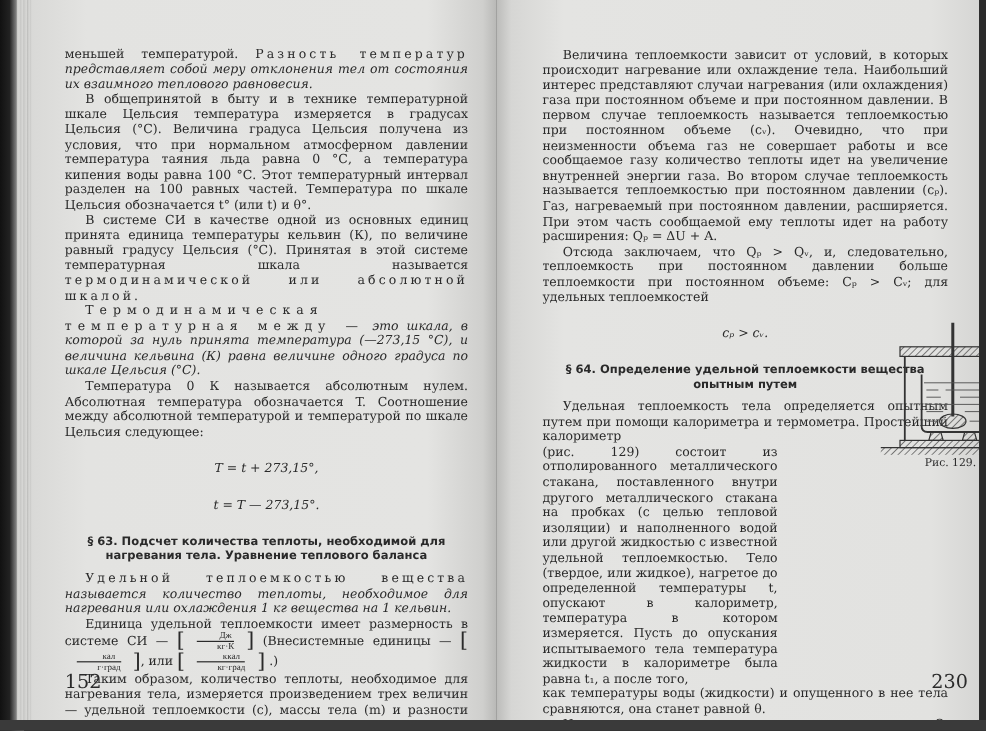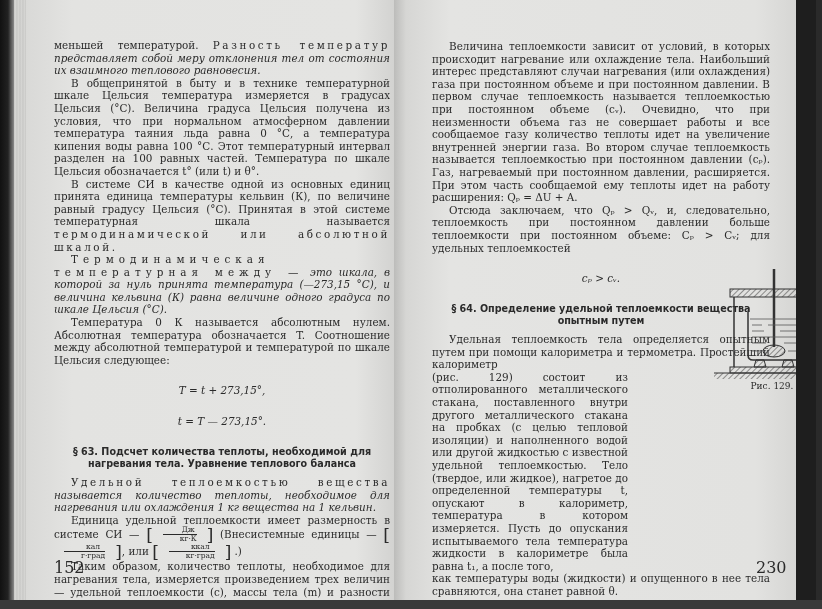--- a/index.html
+++ b/index.html
@@ -16,40 +16,40 @@
   }
   .page-stack {
     position:absolute; left:14px; top:0; width:14px; height:603px;
     background:repeating-linear-gradient(90deg,#c9c9c7 0,#d8d8d6 2px,#bfbfbd 3px);
   }
   .page {
     position:absolute; top:0; height:603px; background:#e2e2e0; overflow:hidden;
   }
   .page.left { left:26px; width:388px;
     background:linear-gradient(90deg,#d9d9d7 0,#e3e3e1 12%,#e4e4e2 85%,#cfcfcd 97%,#b8b8b6 100%); }
-  .page.right { left:394px; width:402px;
+  .page.right { left:414px; width:402px;
     background:linear-gradient(90deg,#bcbcba 0,#d6d6d4 3%,#e4e4e2 14%,#e2e2e0 90%,#d6d6d4 100%); }
   .right-edge { position:absolute; left:816px; top:0; width:6px; height:609px; background:#2a2a2a; }
   .bottom-shadow { position:absolute; left:0; top:600px; width:822px; height:9px; background:#3a3a3a; }
 
   .txt { position:absolute; font-size:10.4px; line-height:12.6px; text-align:justify; }
   .left .txt { left:28px; width:336px; }
   .right .txt { left:38px; width:338px; }
   .p { margin:0; text-indent:17px; }
   .p.noind { text-indent:0; }
   .it { font-style:italic; }
   .sp { letter-spacing:2.6px; }
   .sp2 { letter-spacing:5px; }
   .formula { text-align:center; text-indent:0; margin:18px 0; font-style:italic; }
   .heading {
     font-family:"DejaVu Sans", "Liberation Sans", sans-serif; font-weight:bold;
     font-size:9.6px; line-height:12.2px; text-align:center; margin:14px 0 6px 0; text-indent:0;
   }
   .pagenum { position:absolute; font-size:16px; }
-  .frac { display:inline-block; vertical-align:middle; text-align:center; font-size:7.5px; line-height:8px; margin:0 10px; }
+  .frac { display:inline-block; vertical-align:middle; text-align:center; font-size:7.5px; line-height:8px; margin:0 10px;font-family:Liberation Serif, serif; }
   .frac span { display:block; }
   .frac .num { border-bottom:0.8px solid #2a2a2a; padding:0 1px; }
   .br { font-size:17px; vertical-align:middle; line-height:10px; }
   .figure { position:absolute; left:310px; top:267px; width:136px; height:126px; }
   .fig-caption { position:absolute; left:0; top:114px; width:136px; text-align:center; font-size:9px; }
   .wrap-col { width:196px; }
 </style>
 </head>
 <body>
 

